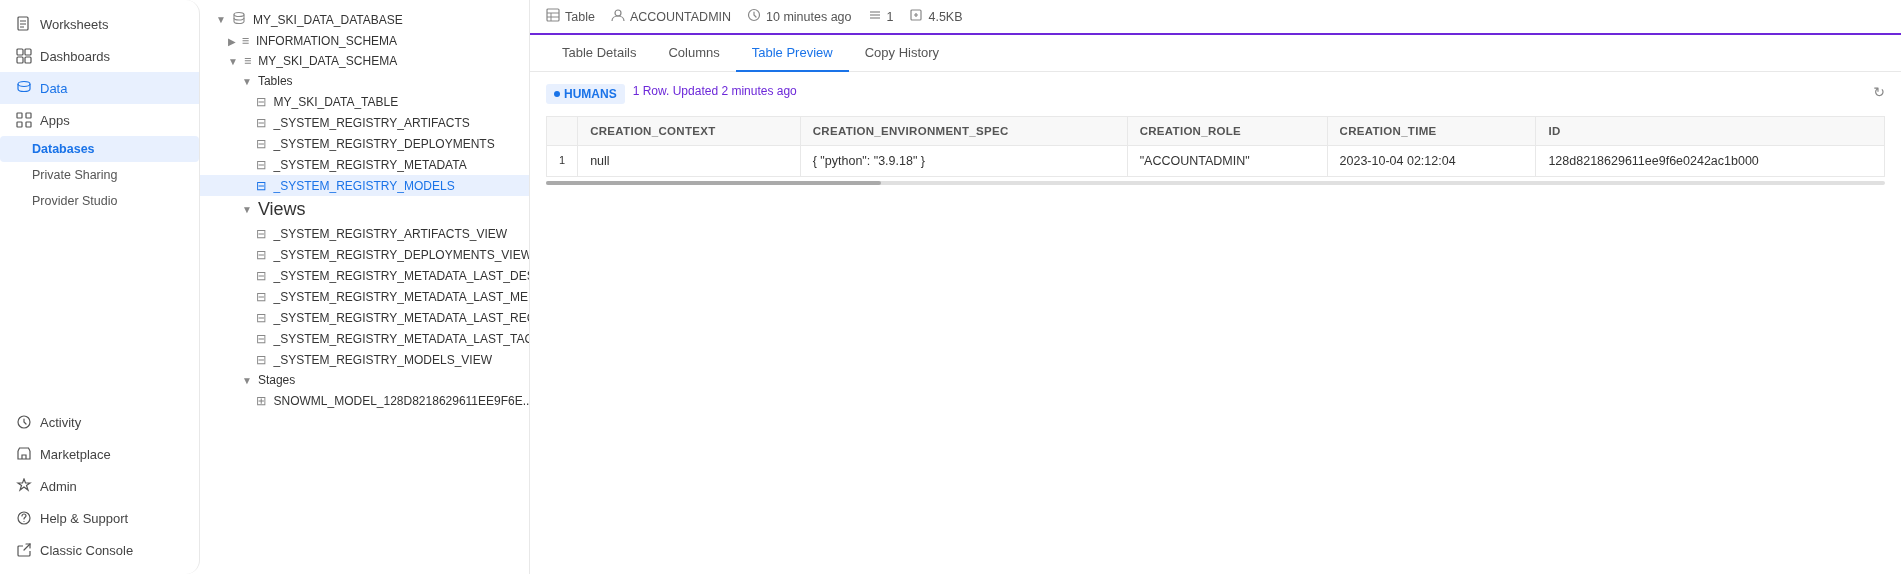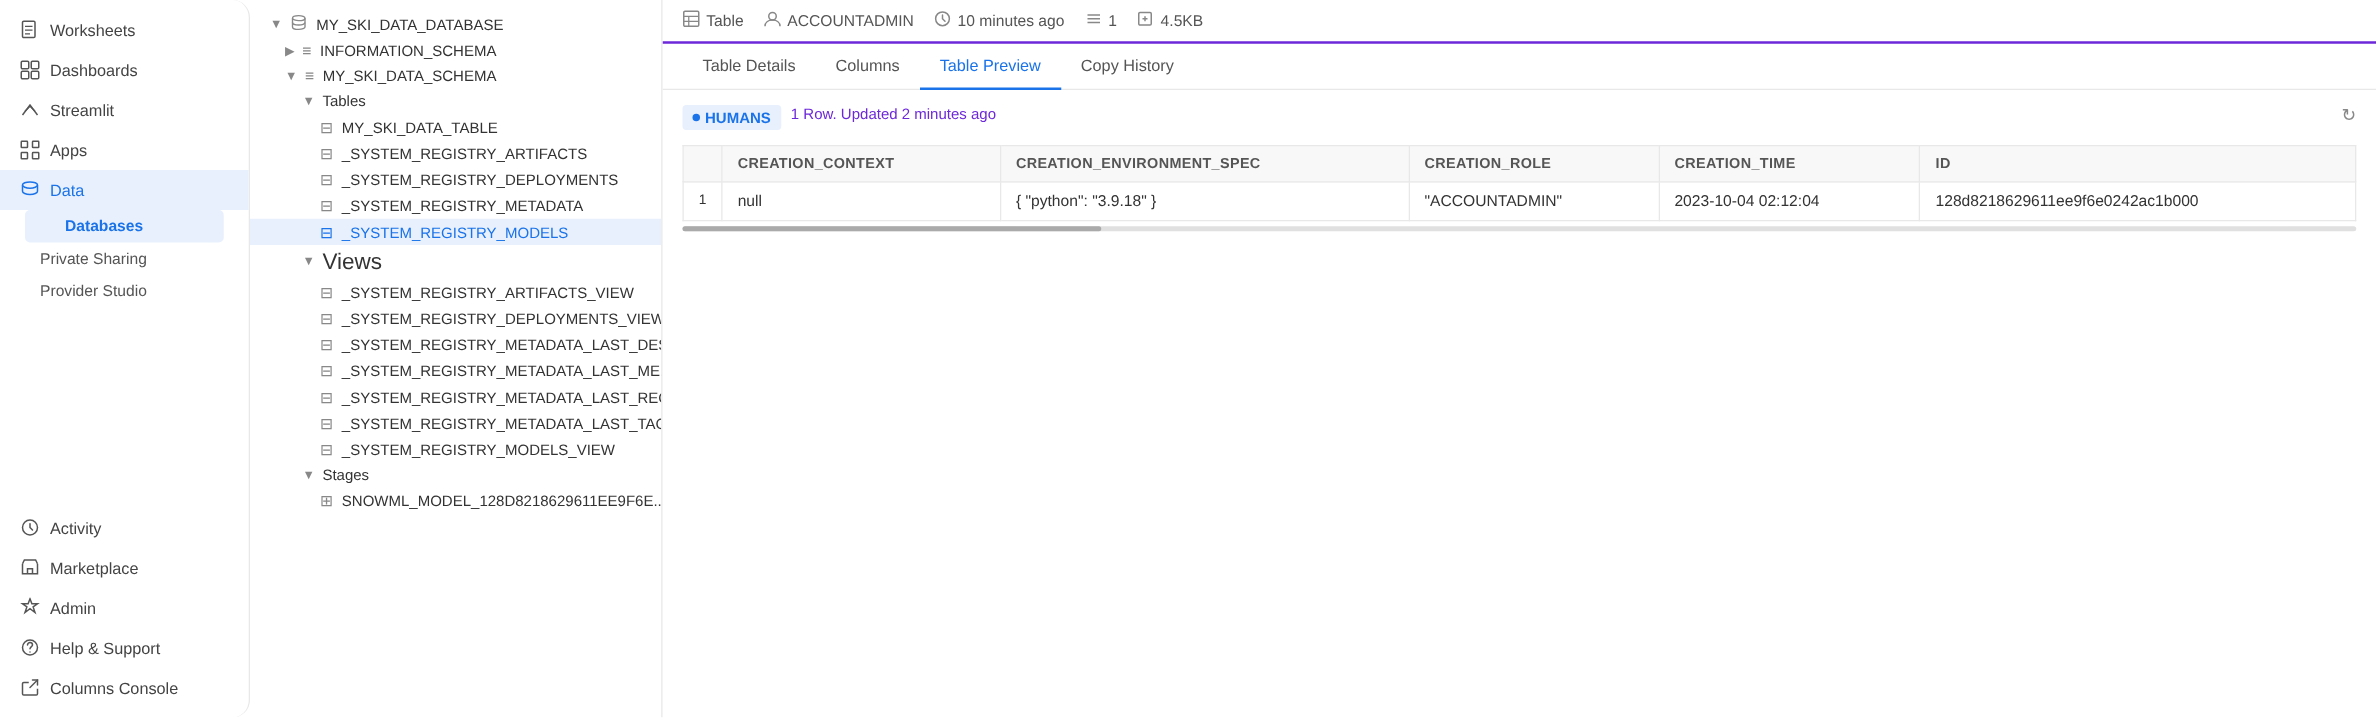--- a/index.html
+++ b/index.html
@@ -196,50 +196,41 @@
     <span class="icon">
       <svg width="16" height="16" viewBox="0 0 16 16" fill="none">
           <rect x="1" y="1" width="6" height="6" rx="1" stroke="#555" stroke-width="1.2"></rect>
           <rect x="9" y="1" width="6" height="6" rx="1" stroke="#555" stroke-width="1.2"></rect>
           <rect x="1" y="9" width="6" height="6" rx="1" stroke="#555" stroke-width="1.2"></rect>
           <rect x="9" y="9" width="6" height="6" rx="1" stroke="#555" stroke-width="1.2"></rect>
         </svg>
     </span>
     <span>Dashboards</span>
   </div>
-  <div class="sidebar-item">
-    <span class="icon">
-      <svg width="16" height="16" viewBox="0 0 16 16" fill="none">
-          <path d="M2 12 L8 4 L14 12" stroke="#555" stroke-width="1.2" fill="none"></path>
-          <path d="M4 9 L8 5 L12 9" stroke="#555" stroke-width="1" fill="none"></path>
-        </svg>
-    </span>
-    <span>Streamlit</span>
+  <div class="sidebar-item active">
+    <span class="icon">
+      <svg width="16" height="16" viewBox="0 0 16 16" fill="none">
+          <ellipse cx="8" cy="4" rx="6" ry="2.5" stroke="#1a73e8" stroke-width="1.2"></ellipse>
+          <path d="M2 4 C2 4 2 8 2 9 C2 10.4 4.7 11.5 8 11.5 C11.3 11.5 14 10.4 14 9 L14 4" stroke="#1a73e8" stroke-width="1.2" fill="none"></path>
+        </svg>
+    </span>
+    <span>Data</span>
   </div>
   <div class="sidebar-item">
     <span class="icon">
       <svg width="16" height="16" viewBox="0 0 16 16" fill="none">
           <rect x="1" y="1" width="5" height="5" rx="0.5" stroke="#555" stroke-width="1.2"></rect>
           <rect x="10" y="1" width="5" height="5" rx="0.5" stroke="#555" stroke-width="1.2"></rect>
           <rect x="1" y="10" width="5" height="5" rx="0.5" stroke="#555" stroke-width="1.2"></rect>
           <rect x="10" y="10" width="5" height="5" rx="0.5" stroke="#555" stroke-width="1.2"></rect>
         </svg>
     </span>
     <span>Apps</span>
   </div>
-  <div class="sidebar-item active">
-    <span class="icon">
-      <svg width="16" height="16" viewBox="0 0 16 16" fill="none">
-          <ellipse cx="8" cy="4" rx="6" ry="2.5" stroke="#1a73e8" stroke-width="1.2"></ellipse>
-          <path d="M2 4 C2 4 2 8 2 9 C2 10.4 4.7 11.5 8 11.5 C11.3 11.5 14 10.4 14 9 L14 4" stroke="#1a73e8" stroke-width="1.2" fill="none"></path>
-        </svg>
-    </span>
-    <span>Data</span>
-  </div>
-  <div class="sidebar-sub-item" style="font-weight:600;color:#1a73e8;background:#e8f0fe;border-radius:4px;margin:0 20px;">
+  <div class="sidebar-sub-item" style="font-weight:600;color:#1a73e8;background:#e8f0fe;border-radius:4px;margin:0 0;">
     <span>Databases</span>
   </div>
   <div class="sidebar-sub-item">
     <span>Private Sharing</span>
   </div>
   <div class="sidebar-sub-item">
     <span>Provider Studio</span>
   </div>
   <div style="flex:1;"></div>
   <div class="sidebar-item">
@@ -280,21 +271,21 @@
     <span>Help &amp; Support</span>
   </div>
   <div class="sidebar-item">
     <span class="icon">
       <svg width="16" height="16" viewBox="0 0 16 16" fill="none">
           <path d="M10 2 L14 2 L14 6" stroke="#555" stroke-width="1.2" stroke-linecap="round"></path>
           <path d="M14 2 L8 8" stroke="#555" stroke-width="1.2" stroke-linecap="round"></path>
           <path d="M7 4 L3 4 C2.4 4 2 4.4 2 5 L2 13 C2 13.6 2.4 14 3 14 L13 14 C13.6 14 14 13.6 14 13 L14 9" stroke="#555" stroke-width="1.2" fill="none"></path>
         </svg>
     </span>
-    <span>Columns Console</span>
+    <span>Classic Console</span>
   </div>
 </div>
 
 <div class="db-panel">
 
   <div class="tree-item indent1">
     <span class="chevron">▼</span>
     <span style="color:#888;margin-right:3px;">
       <svg width="14" height="14" viewBox="0 0 14 14" fill="none">
           <ellipse cx="7" cy="3.5" rx="5" ry="2" stroke="#888" stroke-width="1.1"></ellipse>

